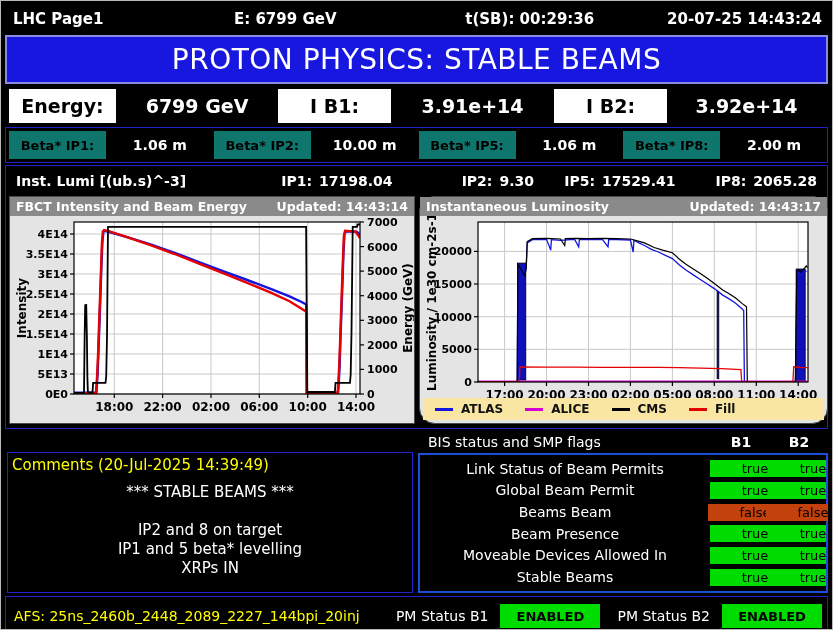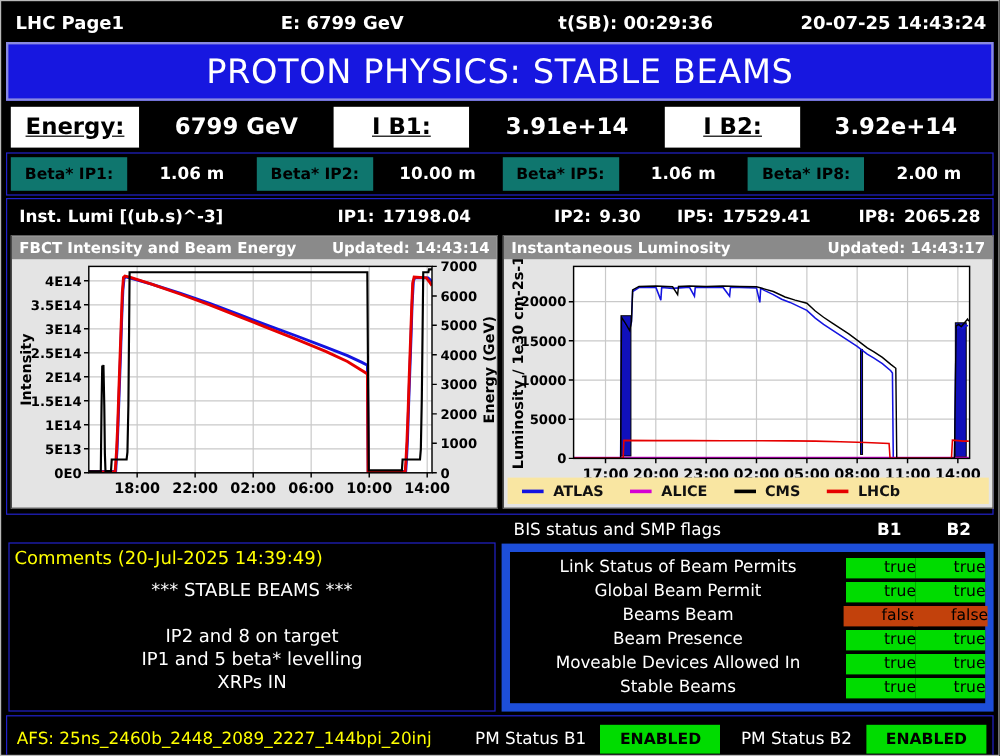--- a/index.html
+++ b/index.html
@@ -12,61 +12,61 @@
   .t-app{width:150px;}
   .t-mid{flex:1;text-align:center;}
   .t-date{width:170px;text-align:right;}
   
   .title-box{position:absolute;top:34px;left:4px;width:823px;height:49px;background:#1717e0;
              border:2px solid #8a8ae0;box-sizing:border-box;display:flex;align-items:center;
              justify-content:center;color:#fff;font-size:28px;letter-spacing:.5px;}
   
   .energy-row{position:absolute;top:88px;left:8px;width:817px;height:34px;display:flex;font-weight:bold;}
   .cell{display:flex;align-items:center;justify-content:center;font-size:19px;}
-  .cell.w{background:#fff;color:#000;text-decoration:underline;}
+  .cell.w{background:#fff;color:#000;}
   .cell.b{background:#000;color:#fff;}
   .c1{width:107px;}.c2{width:162px;}.c3{width:113px;}.c4{width:163px;}.c5{width:113px;}.c6{width:159px;}
   .ib1{color:#1414ff;}.ib2{color:#e60000;}
   
   .beta-box{position:absolute;top:126px;left:4px;width:823px;height:36px;border:1px solid #2222cc;
             box-sizing:border-box;background:#000;display:flex;padding:1px;}
   .beta-label{flex:0 0 97px;background:#0f766e;color:#000;margin:2px 2px;display:flex;align-items:center;
               justify-content:center;font-size:13px;font-weight:bold;}
   .beta-value{flex:1;color:#fff;display:flex;align-items:center;justify-content:center;
               font-size:14px;font-weight:bold;}
   
   .mid-box{position:absolute;top:164px;left:4px;width:823px;height:264px;border:1px solid #2222cc;
            box-sizing:border-box;}
   .lumi-row{position:absolute;top:3px;left:10px;right:10px;height:24px;display:flex;align-items:center;
             color:#fff;font-size:14px;font-weight:bold;}
   .lumi-label{width:235px;}
   .lumi-item{flex:1;display:flex;justify-content:flex-end;gap:7px;}
   .charts{position:absolute;top:30px;left:3px;height:230px;display:flex;gap:4px;}
   .panel{background:#e4e4e4;border:1px solid #4a4a4a;box-sizing:border-box;position:relative;}
   .panel-left{width:406px;height:228px;}
-  .panel-right{width:409px;height:228px;}
+  .panel-right{width:409px;height:228px;border-radius:16px;}
   .panel-head{height:19px;background:#8a8a8a;color:#fff;font-size:12.5px;font-weight:bold;display:flex;
               justify-content:space-between;align-items:center;padding:0 6px;}
   .panel-body{position:relative;}
   svg text{font-family:"DejaVu Sans","Liberation Sans",sans-serif;}
   .legend-strip{position:absolute;left:3px;right:3px;bottom:3px;height:22px;background:#f9e6a2;
                 display:flex;align-items:center;gap:22px;padding:0 12px;font-size:12px;font-weight:bold;color:#111;}
   .lg-item{display:flex;align-items:center;gap:8px;}
   .lg-swatch{width:18px;height:3px;}
   
   .comments-box{position:absolute;top:451px;left:6px;width:406px;height:141px;border:1px solid #2222cc;
                 box-sizing:border-box;color:#fff;}
   .comments-title{color:#ffff00;font-size:15px;padding:3px 4px 0 4px;}
   .comments-body{text-align:center;font-size:15px;white-space:pre-line;line-height:19px;margin-top:9px;}
   
   .bis-head{position:absolute;top:431px;left:417px;width:410px;height:19px;color:#fff;font-size:14px;
             font-weight:bold;display:flex;align-items:center;}
   .bis-head .bh-title{flex:1;padding-left:10px;font-weight:normal;}
   .bh-col{width:58px;text-align:center;}
-  .bis-box{position:absolute;top:452px;left:417px;width:410px;height:140px;border:7px solid #1d4ed8;
+  .bis-box{position:absolute;top:452px;left:417px;width:410px;height:140px;border:2px solid #1d4ed8;
            box-sizing:border-box;display:flex;flex-direction:column;justify-content:space-around;padding:3px 0;}
   .bis-row{display:flex;align-items:center;height:20px;}
   .bis-label{flex:1;color:#fff;text-align:center;font-size:14px;}
   .flag-cell{width:58px;display:flex;justify-content:center;}
   .flag{width:48px;height:17px;display:flex;align-items:center;justify-content:center;font-size:13px;
         font-weight:normal;color:#000;padding-left:32px;}
   .flag.green{background:#00dc00;}
   .flag.red{background:#c2410c;}
   
   .footer-box{position:absolute;top:595px;left:4px;width:823px;height:40px;border:1px solid #2222cc;
@@ -285,21 +285,21 @@
             <span class="lg-item">
               <span class="lg-swatch" style="background:#d400d4"></span>
               <span>ALICE</span>
             </span>
             <span class="lg-item">
               <span class="lg-swatch" style="background:#000000"></span>
               <span>CMS</span>
             </span>
             <span class="lg-item">
               <span class="lg-swatch" style="background:#e60000"></span>
-              <span>LHCb</span>
+              <span>Fill</span>
             </span>
           </div>
       </div>
     </div>
   </div>
 
   <div class="comments-box">
     <div class="comments-title">Comments (20-Jul-2025 14:39:49)</div>
     <div class="comments-body">*** STABLE BEAMS ***
 

